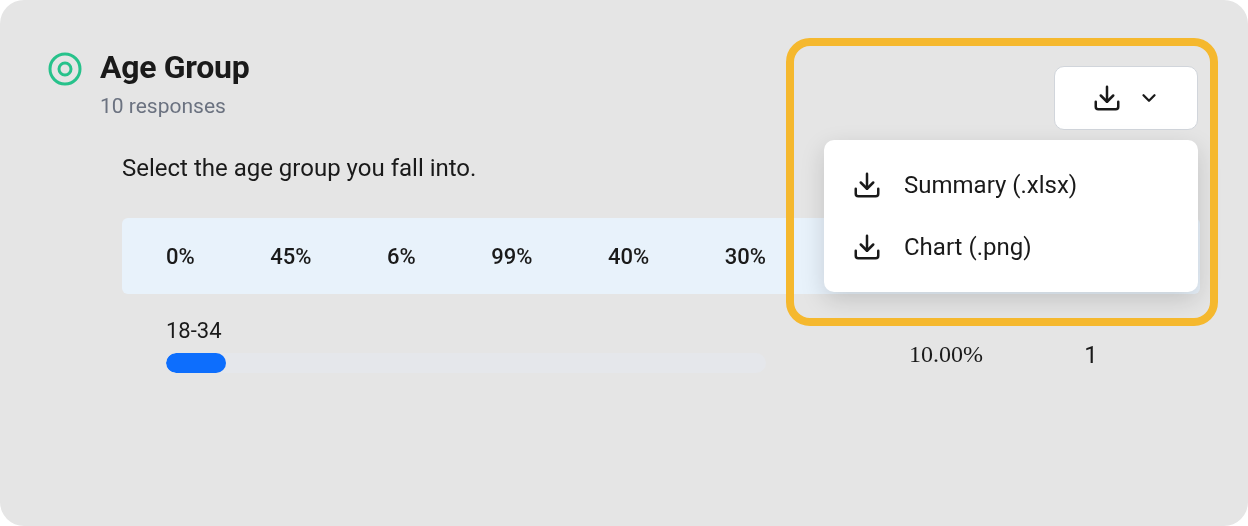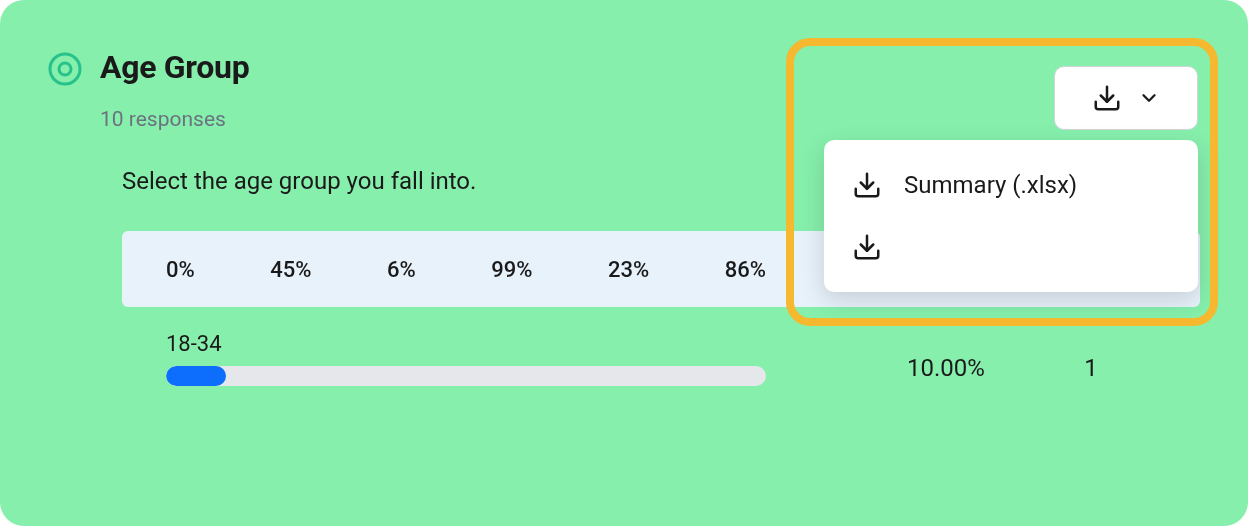--- a/index.html
+++ b/index.html
@@ -8,21 +8,21 @@
       box-sizing: border-box;
     }
     body {
       font-family: -apple-system, BlinkMacSystemFont, 'Segoe UI', Roboto, Helvetica, Arial, sans-serif;
       background: #fff;
       width: 1248px;
       height: 526px;
       position: relative;
     }
     .card {
-      background: #86efac;
+      background: #e5e5e5;
       border-radius: 24px;
       padding: 48px 48px 0 48px;
       height: 100%;
       position: relative;
     }
     .header {
       display: flex;
       align-items: flex-start;
       gap: 18px;
       margin-bottom: 36px;
@@ -38,21 +38,21 @@
     }
     .title {
       font-size: 32px;
       font-weight: 700;
       color: #1a1a1a;
       letter-spacing: -0.3px;
     }
     .responses {
       font-size: 21px;
       color: #6b7280;
-      margin-top: 21px;
+      margin-top: 8px;
       font-weight: 400;
     }
     .content {
       padding-left: 74px;
     }
     .question-text {
       font-size: 24px;
       color: #1a1a1a;
       font-weight: 400;
       margin-bottom: 36px;
@@ -120,20 +120,21 @@
     .row-spacer {
       flex: 1;
     }
     .cell-percent {
       font-size: 24px;
       color: #1a1a1a;
       font-weight: 400;
       width: 160px;
       text-align: center;
       padding-top: 18px;
+      font-family: Liberation Serif, serif;
     }
     .cell-count {
       font-size: 24px;
       color: #1a1a1a;
       font-weight: 400;
       width: 130px;
       text-align: center;
       padding-top: 18px;
     }
     
@@ -214,22 +215,22 @@
 
   <div class="content">
     <div class="question-text">Select the age group you fall into.</div>
 
     <div class="table-header">
       <div class="axis-labels">
         <span class="axis-label">0%</span>
         <span class="axis-label">45%</span>
         <span class="axis-label">6%</span>
         <span class="axis-label">99%</span>
-        <span class="axis-label">23%</span>
-        <span class="axis-label">86%</span>
+        <span class="axis-label">40%</span>
+        <span class="axis-label">30%</span>
       </div>
       <div class="th-spacer"></div>
       <div class="th-percent">Percent</div>
       <div class="th-count">Count</div>
     </div>
 
     <div class="data-row">
       <div class="bar-cell">
         <div class="row-label">18-34</div>
         <div class="bar-track">
@@ -261,17 +262,18 @@
         <line x1="12" y1="15" x2="12" y2="3"></line>
       </svg>
       <span class="dropdown-label">Summary (.xlsx)</span>
     </div>
     <div class="dropdown-item">
       <svg class="dl-icon" viewBox="0 0 24 24" fill="none" stroke="#1a1a1a" stroke-width="2" stroke-linecap="round" stroke-linejoin="round">
         <path d="M21 15v4a2 2 0 0 1-2 2H5a2 2 0 0 1-2-2v-4"></path>
         <polyline points="7 10 12 15 17 10"></polyline>
         <line x1="12" y1="15" x2="12" y2="3"></line>
       </svg>
+      <span class="dropdown-label">Chart (.png)</span>
     </div>
   </div>
 
   <div class="highlight-box"></div>
 </div>
 
 </body></html>

